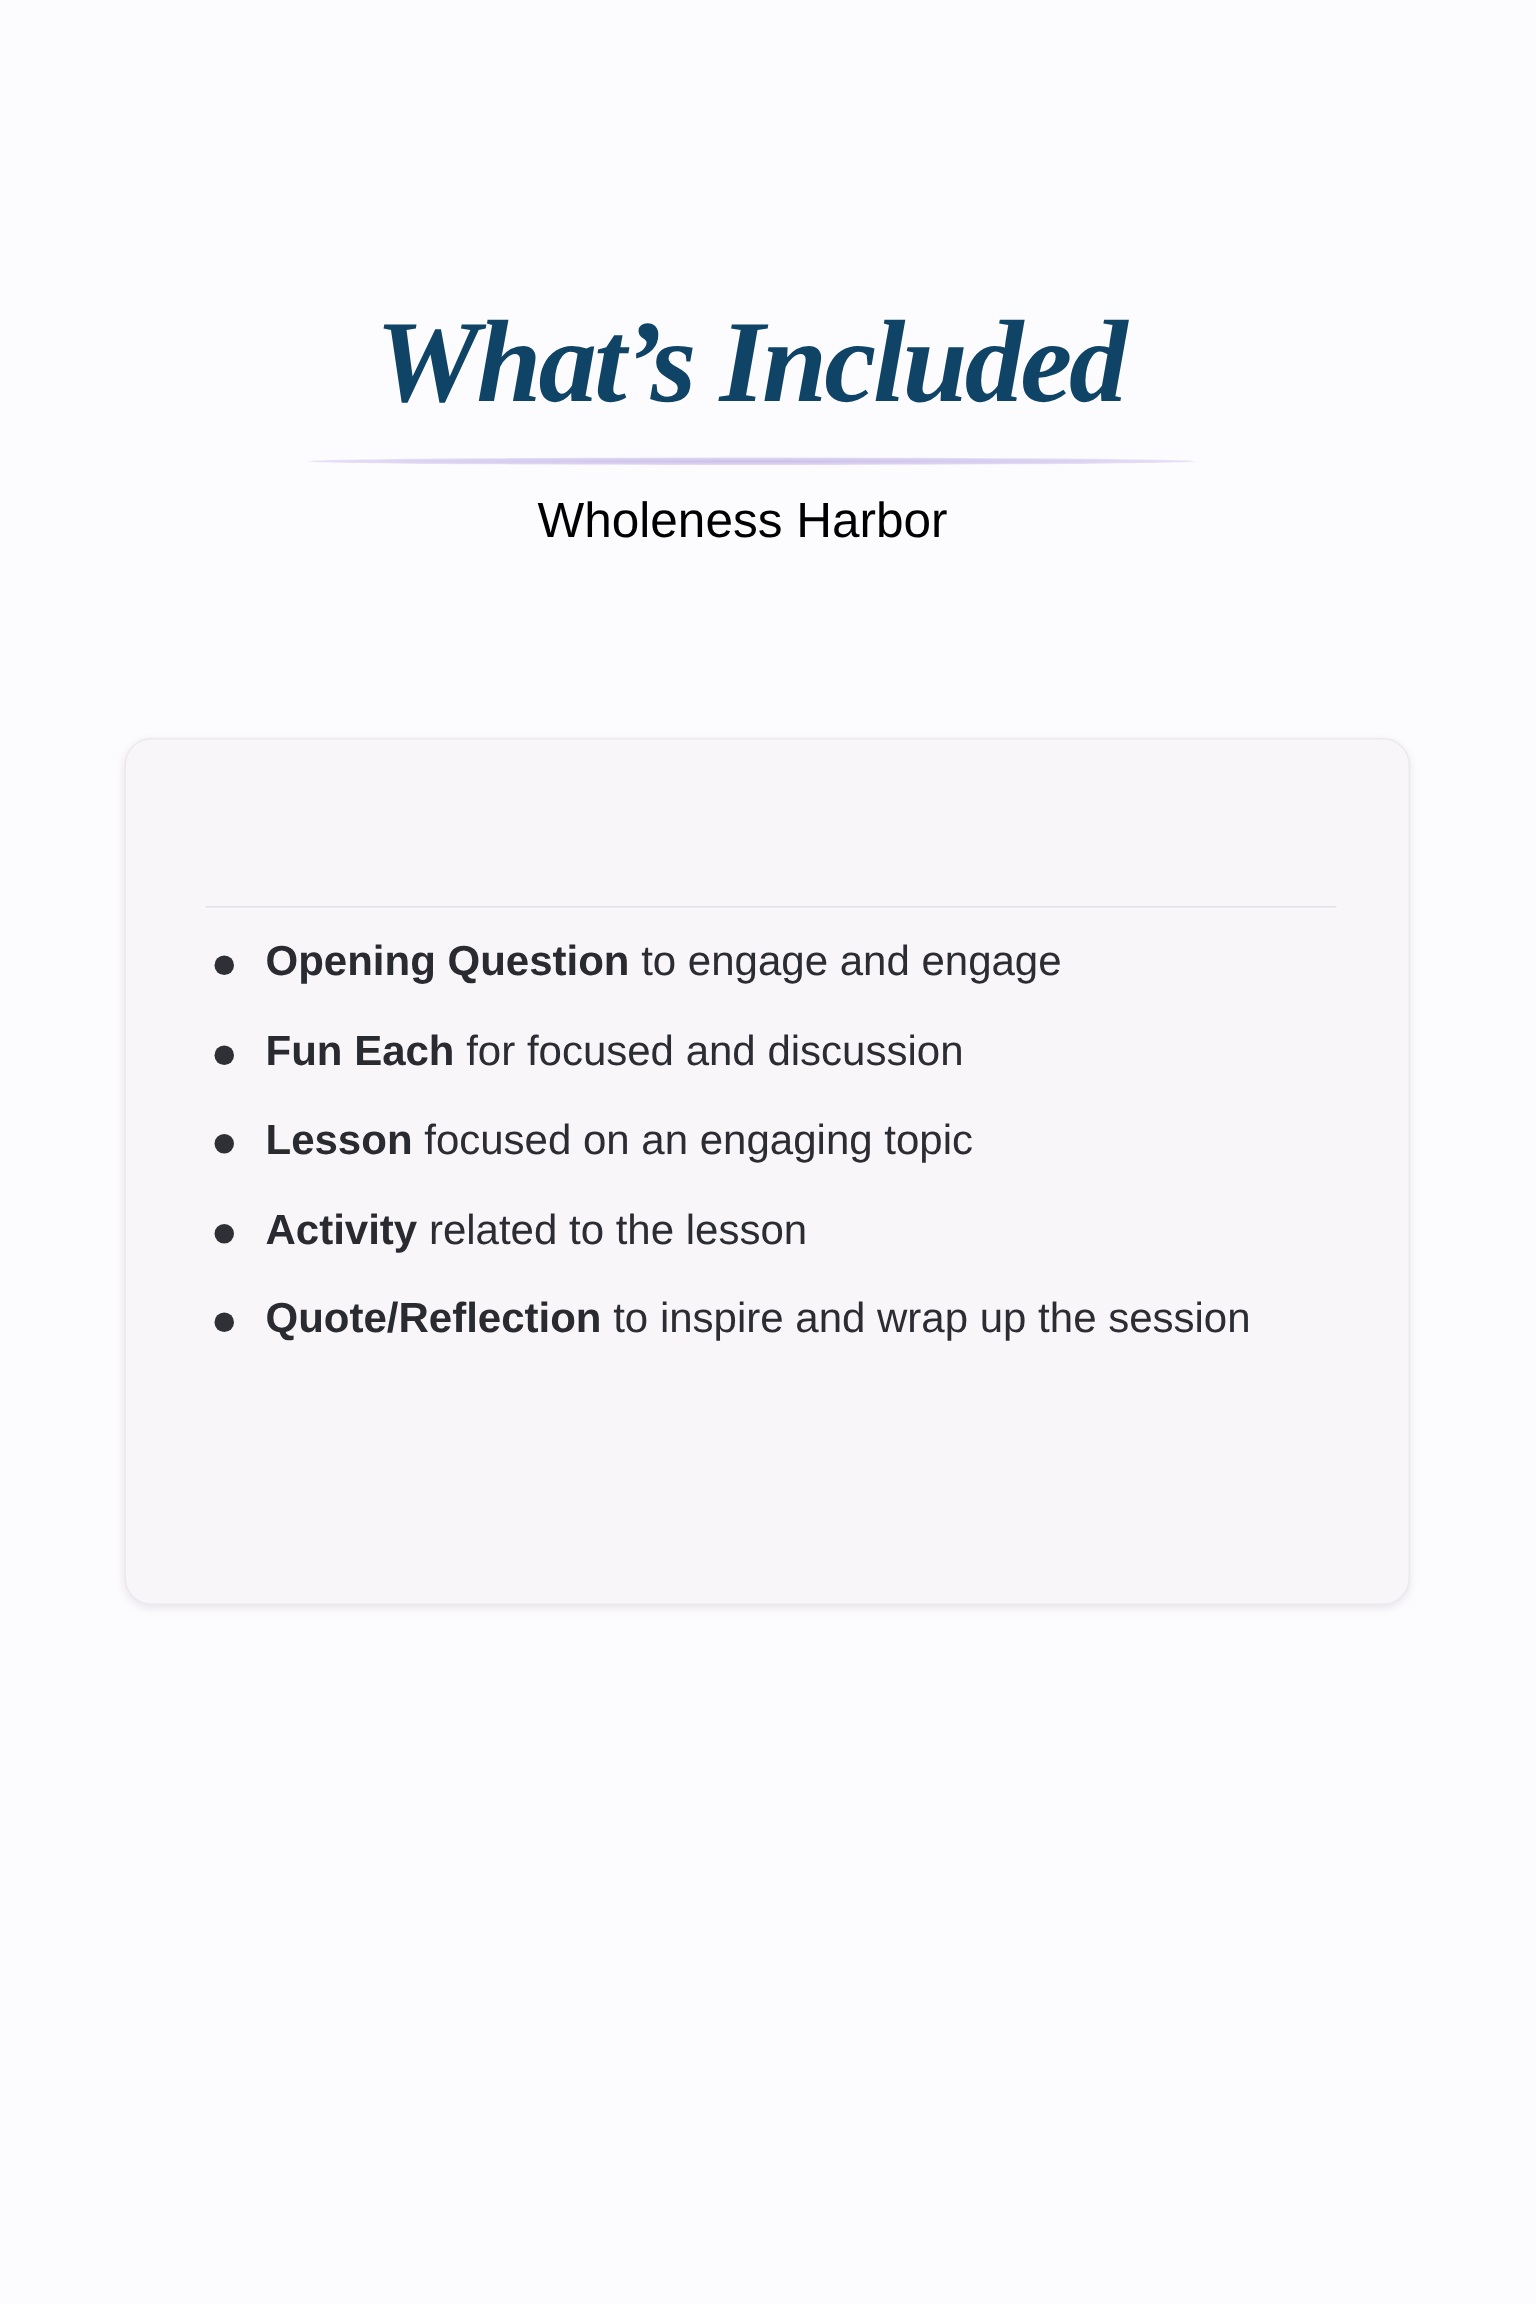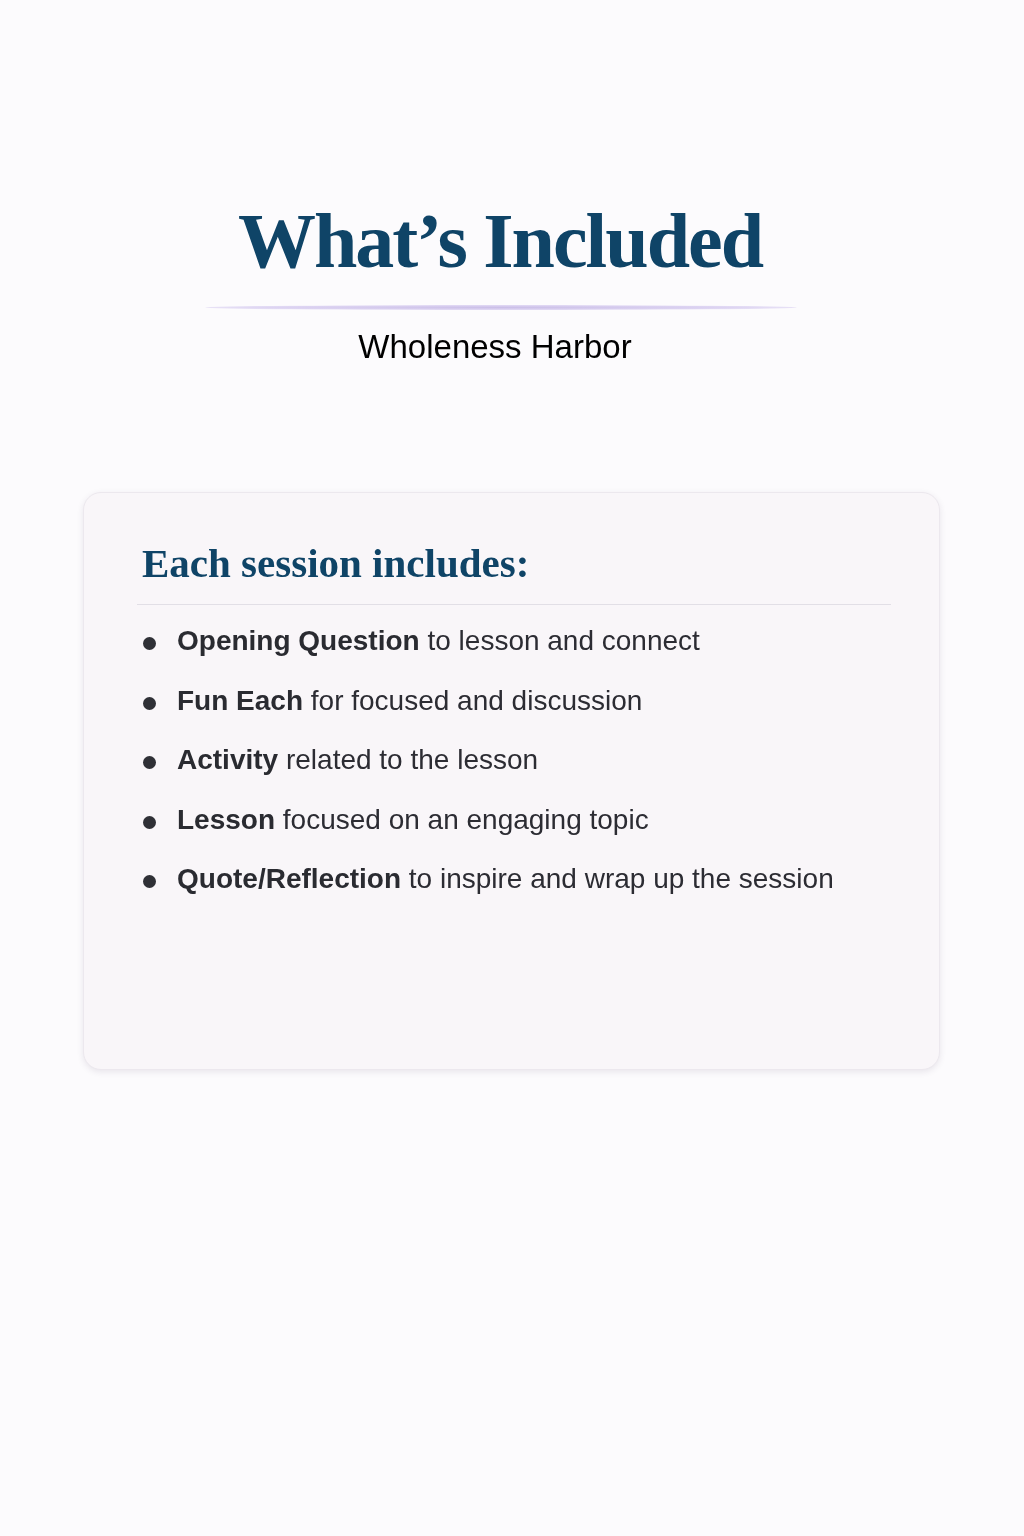--- a/index.html
+++ b/index.html
@@ -12,20 +12,21 @@
   }
   .title {
     position: absolute; left: 0; width: 1000px; top: 196px;
     text-align: center;
     font-family: "Liberation Serif", serif;
     font-weight: bold;
     font-size: 78px;
     letter-spacing: -2px;
     color: #0f4467;
     margin: 0;
+    font-style: italic;
   }
   .title-rule {
     position: absolute; left: 205px; top: 305px; width: 592px; height: 5px;
     background: radial-gradient(ellipse at center, #cbbfe8 0%, #ddd4f2 55%, rgba(230,224,246,0) 100%);
     border-radius: 50%;
   }
   .subtitle {
     position: absolute; left: 0; width: 990px; top: 326px;
     text-align: center;
     font-size: 33px;
@@ -74,37 +75,36 @@
 </head>
 <body>
 
 <h1 class="title">What’s Included</h1>
 <div class="title-rule"></div>
 <div class="subtitle">
   <div>Wholeness Harbor</div>
 </div>
 
 <div class="card">
-  <h2 class="card-heading">Each session includes:</h2>
   <div class="card-rule"></div>
   <ul class="items">
     <li class="item">
       <span class="bullet"></span>
-      <b>Opening Question</b><span> to lesson and connect</span>
+      <b>Opening Question</b><span> to engage and engage</span>
     </li>
     <li class="item">
       <span class="bullet"></span>
       <b>Fun Each</b><span> for focused and discussion</span>
     </li>
     <li class="item">
       <span class="bullet"></span>
-      <b>Activity</b><span> related to the lesson</span>
+      <b>Lesson</b><span> focused on an engaging topic</span>
     </li>
     <li class="item">
       <span class="bullet"></span>
-      <b>Lesson</b><span> focused on an engaging topic</span>
+      <b>Activity</b><span> related to the lesson</span>
     </li>
     <li class="item">
       <span class="bullet"></span>
       <b>Quote/Reflection</b><span> to inspire and wrap up the session</span>
     </li>
   </ul>
 </div>
 
 </body></html>

